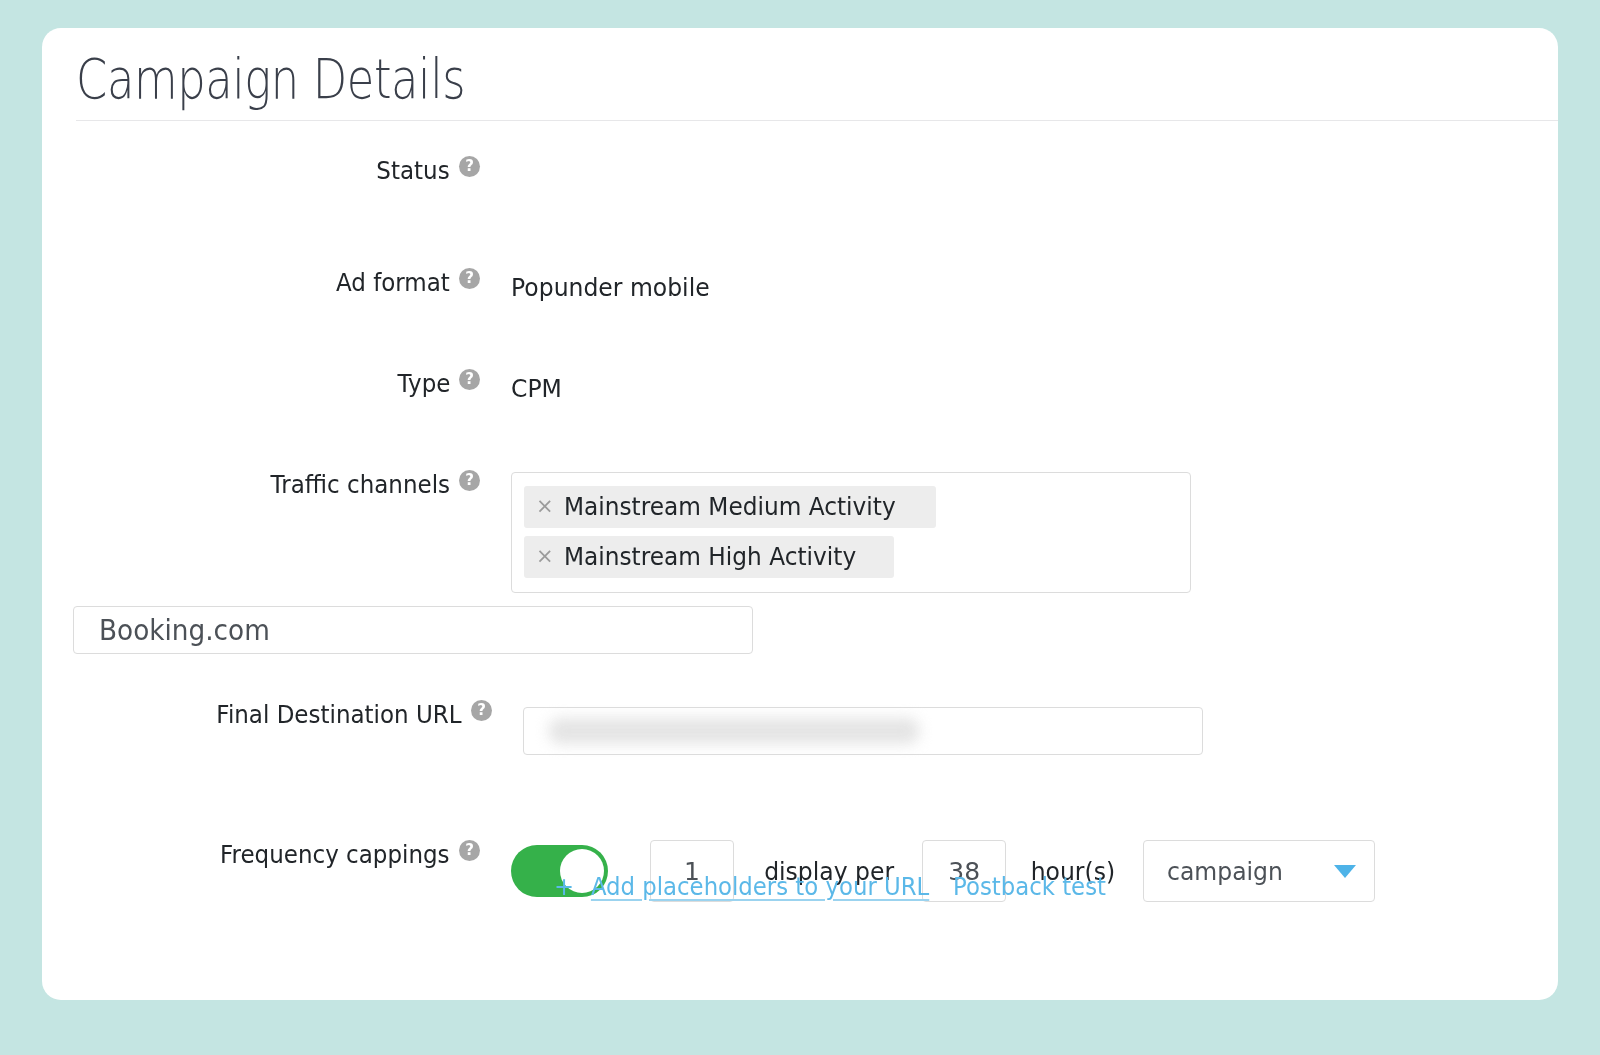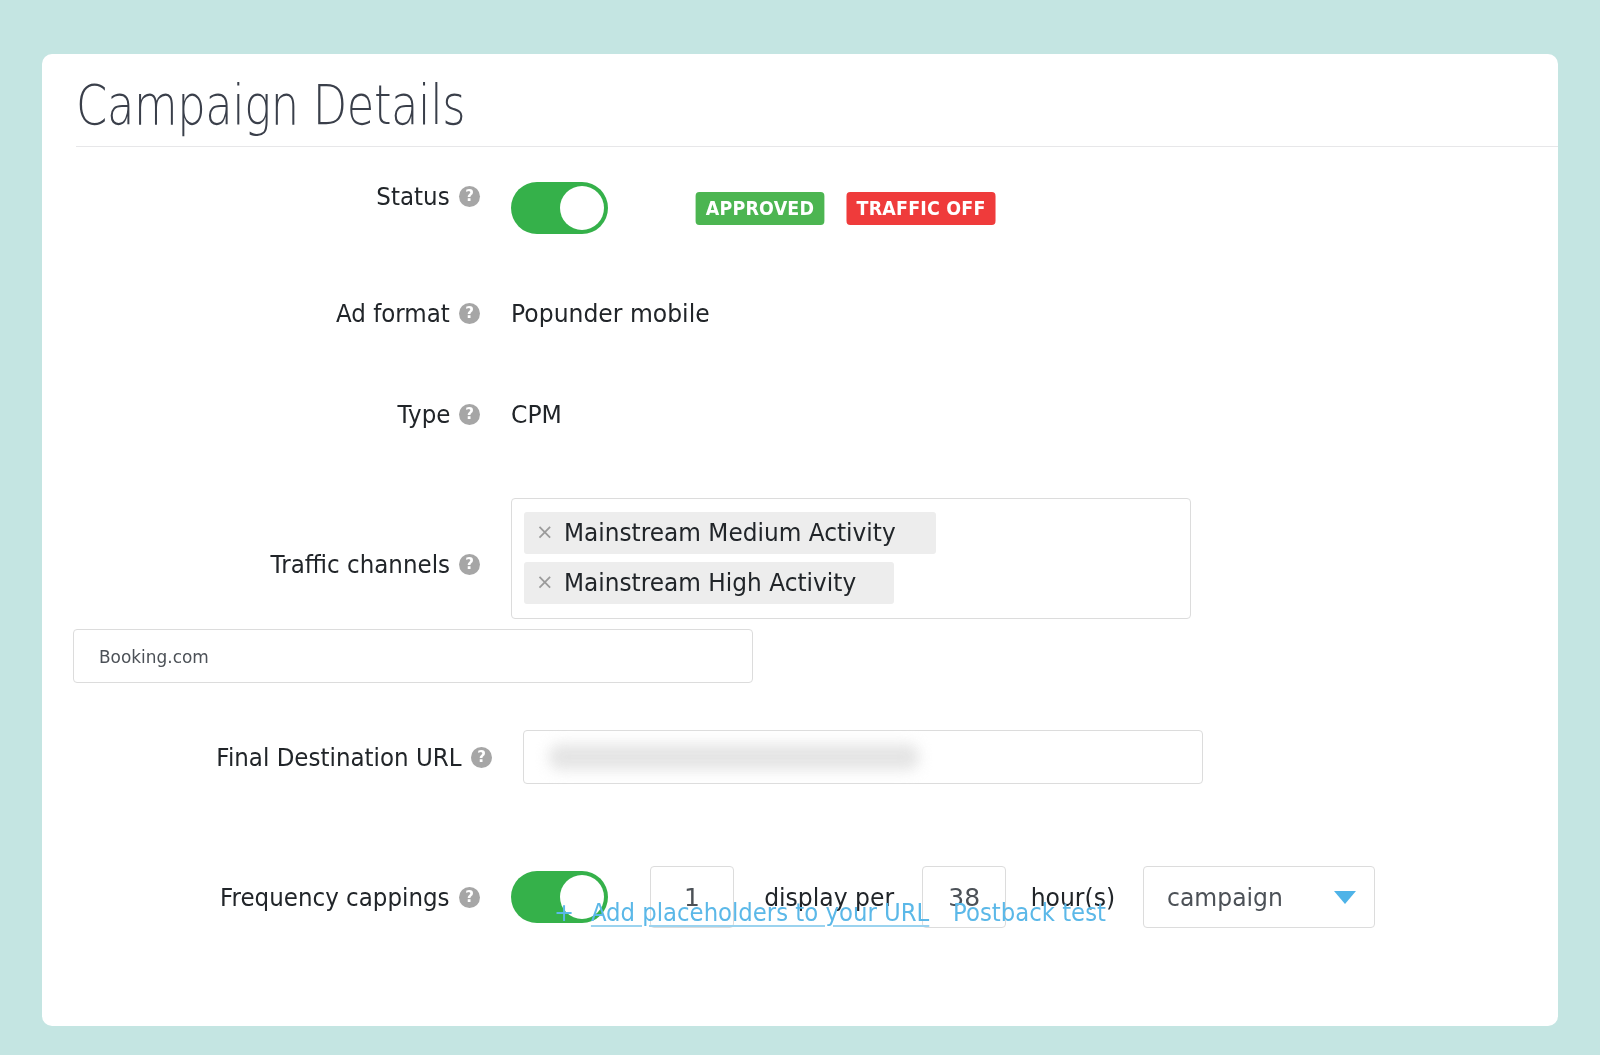--- a/index.html
+++ b/index.html
@@ -10,25 +10,25 @@
     width: 1600px;
     height: 1055px;
     background: #c4e5e2;
     font-family: "Liberation Sans", sans-serif;
     overflow: hidden;
   }
 
   .card {
     position: absolute;
     left: 42px;
-    top: 54px;
+    top: 28px;
     width: 1516px;
     height: 972px;
     background: #ffffff;
-    border-radius: 10px;
+    border-radius: 19px;
     box-sizing: border-box;
     overflow: hidden;
   }
 
   .card-title {
     position: absolute;
     left: 34px;
     top: 18px;
     font-size: 56px;
     font-weight: 300;
@@ -59,21 +59,20 @@
   .row {
     position: relative;
     display: flex;
     align-items: flex-start;
   }
 
   .label-col {
     width: 438px;
     flex: 0 0 438px;
     display: flex;
-    align-items: center;
     justify-content: flex-end;
     gap: 9px;
     box-sizing: border-box;
   }
 
   .label-text {
     font-size: 25px;
     color: #212529;
     white-space: nowrap;
     font-family: "DejaVu Sans", sans-serif;
@@ -189,29 +188,29 @@
     color: #212529;
     white-space: nowrap;
     font-family: "DejaVu Sans", sans-serif;
     transform: scaleX(0.93);
     transform-origin: left center;
   }
 
   
   .text-input {
     width: 680px;
-    height: 54px;
+    height: 48px;
     border: 1px solid #dcdcdc;
     border-radius: 4px;
     background: #ffffff;
     box-sizing: border-box;
     display: flex;
     align-items: center;
     padding-left: 25px;
-    font-size: 18px;
+    font-size: 28px;
     color: #4c5157;
     font-family: "DejaVu Sans", sans-serif;
     cursor: text;
   }
   .text-input .txt {
     transform: scaleX(0.94);
     transform-origin: left center;
     white-space: nowrap;
   }
 
@@ -317,27 +316,20 @@
 
   <div class="card-title">Campaign Details</div>
   <div class="title-rule"></div>
 
   <div class="form">
 
     <div class="row" style="height:112px;">
       <div class="label-col">
         <span class="label-text">Status</span>
         <span class="help-icon">?</span>
-      </div>
-      <div class="value-col" style="height:52px;">
-        <div class="toggle">
-          <div class="knob"></div>
-        </div>
-        <span class="badge badge-approved">APPROVED</span>
-        <span class="badge badge-traffic">TRAFFIC OFF</span>
       </div>
     </div>
 
     <div class="row" style="height:101px;">
       <div class="label-col" style="height:38px;">
         <span class="label-text">Ad format</span>
         <span class="help-icon">?</span>
       </div>
       <div class="value-col" style="height:38px;">
         <span class="plain-value">Popunder mobile</span>

